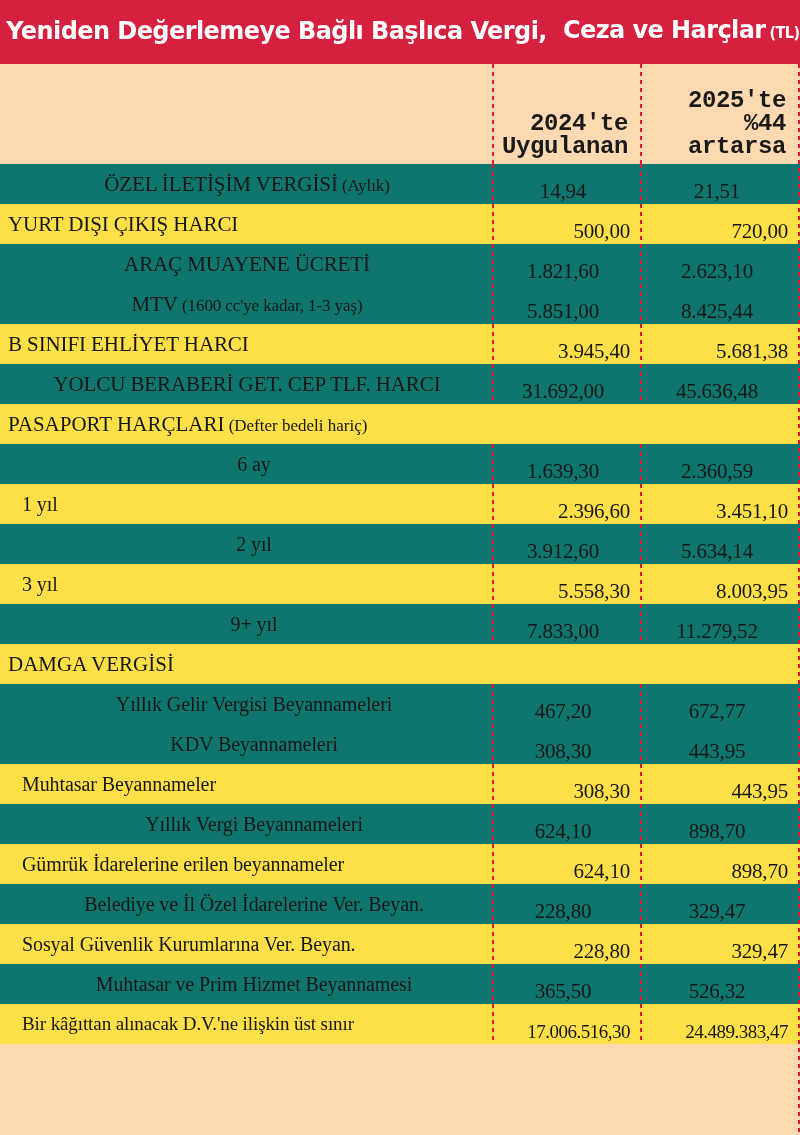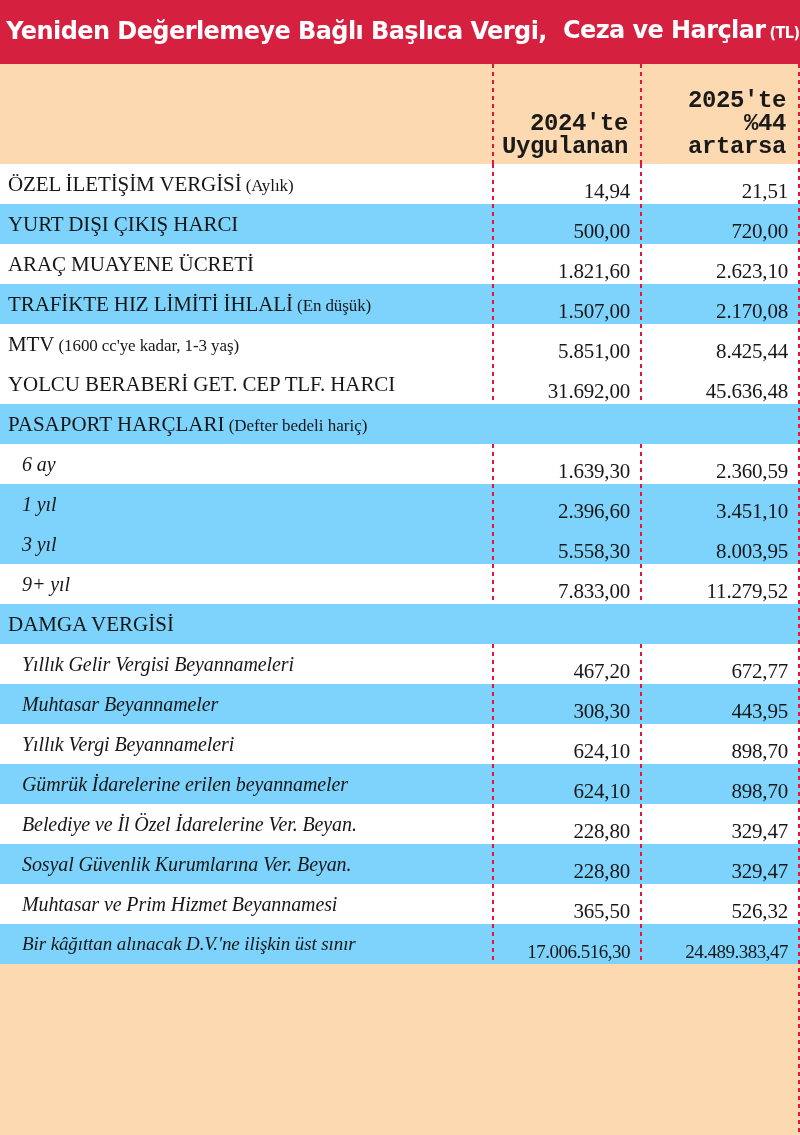--- a/index.html
+++ b/index.html
@@ -85,36 +85,36 @@
     background-image:
       repeating-linear-gradient(to bottom, #e3173a 0px, #e3173a 4px, rgba(0,0,0,0) 4px, rgba(0,0,0,0) 8px),
       repeating-linear-gradient(to bottom, #e3173a 0px, #e3173a 4px, rgba(0,0,0,0) 4px, rgba(0,0,0,0) 8px);
     background-repeat: no-repeat, no-repeat;
     background-position: left top, right top;
     background-size: 2px 100%, 2px 100%;
   }
 
   
   tr.row { height: 40px; }
-  tr.row.gray td  { background-color: #ffffff; }
-  tr.row.peach td { background-color: #7dd3fc; }
+  tr.row.gray td  { background-color: #0f766e; text-align: center; }
+  tr.row.peach td { background-color: #fde047; }
 
   td.label {
     font-family: "Liberation Serif", "DejaVu Serif", serif;
     font-size: 21px;
     color: #171717;
     padding: 0 6px 0 8px;
     white-space: nowrap;
     letter-spacing: -0.1px;
     vertical-align: middle;
   }
   td.label .sub {
     font-size: 17px;
   }
-  td.label.indent { padding-left: 22px; font-size: 20px; font-style: italic; }
+  td.label.indent { padding-left: 22px; font-size: 20px; }
   td.label.section {
     font-size: 21px;
     letter-spacing: 0px;
     margin-top: 16px;
   }
   td.label.small { font-size: 19px; }
 
   td.val {
     font-family: "Liberation Serif", "DejaVu Serif", serif;
     font-size: 21px;
@@ -183,70 +183,80 @@
         <tr class="row peach">
           <td class="label">YURT DIŞI ÇIKIŞ HARCI</td>
           <td class="val dotsep-lr">500,00</td>
           <td class="val">720,00</td>
         </tr>
         <tr class="row gray">
           <td class="label">ARAÇ MUAYENE ÜCRETİ</td>
           <td class="val dotsep-lr">1.821,60</td>
           <td class="val">2.623,10</td>
         </tr>
-        <tr class="row peach">
-          <td class="label">TRAFİKTE HIZ LİMİTİ İHLALİ<span class="sub"> (En düşük)</span></td>
-          <td class="val dotsep-lr">1.507,00</td>
-          <td class="val">2.170,08</td>
-        </tr>
         <tr class="row gray">
           <td class="label">MTV<span class="sub"> (1600 cc'ye kadar, 1-3 yaş)</span></td>
           <td class="val dotsep-lr">5.851,00</td>
           <td class="val">8.425,44</td>
         </tr>
+        <tr class="row peach">
+          <td class="label">B SINIFI EHLİYET HARCI</td>
+          <td class="val dotsep-lr">3.945,40</td>
+          <td class="val">5.681,38</td>
+        </tr>
         <tr class="row gray">
           <td class="label">YOLCU BERABERİ GET. CEP TLF. HARCI</td>
           <td class="val dotsep-lr">31.692,00</td>
           <td class="val">45.636,48</td>
         </tr>
         <tr class="row peach">
           <td class="label section">PASAPORT HARÇLARI<span class="sub"> (Defter bedeli hariç)</span></td>
           <td class="val"></td>
           <td class="val"></td>
         </tr>
         <tr class="row gray">
           <td class="label indent">6 ay</td>
           <td class="val dotsep-lr">1.639,30</td>
           <td class="val">2.360,59</td>
         </tr>
         <tr class="row peach">
           <td class="label indent">1 yıl</td>
           <td class="val dotsep-lr">2.396,60</td>
           <td class="val">3.451,10</td>
         </tr>
+        <tr class="row gray">
+          <td class="label indent">2 yıl</td>
+          <td class="val dotsep-lr">3.912,60</td>
+          <td class="val">5.634,14</td>
+        </tr>
         <tr class="row peach">
           <td class="label indent">3 yıl</td>
           <td class="val dotsep-lr">5.558,30</td>
           <td class="val">8.003,95</td>
         </tr>
         <tr class="row gray">
           <td class="label indent">9+ yıl</td>
           <td class="val dotsep-lr">7.833,00</td>
           <td class="val">11.279,52</td>
         </tr>
         <tr class="row peach">
           <td class="label section">DAMGA VERGİSİ</td>
           <td class="val"></td>
           <td class="val"></td>
         </tr>
         <tr class="row gray">
           <td class="label indent">Yıllık Gelir Vergisi Beyannameleri</td>
           <td class="val dotsep-lr">467,20</td>
           <td class="val">672,77</td>
         </tr>
+        <tr class="row gray">
+          <td class="label indent">KDV Beyannameleri</td>
+          <td class="val dotsep-lr">308,30</td>
+          <td class="val">443,95</td>
+        </tr>
         <tr class="row peach">
           <td class="label indent">Muhtasar Beyannameler</td>
           <td class="val dotsep-lr">308,30</td>
           <td class="val">443,95</td>
         </tr>
         <tr class="row gray">
           <td class="label indent">Yıllık Vergi Beyannameleri</td>
           <td class="val dotsep-lr">624,10</td>
           <td class="val">898,70</td>
         </tr>

